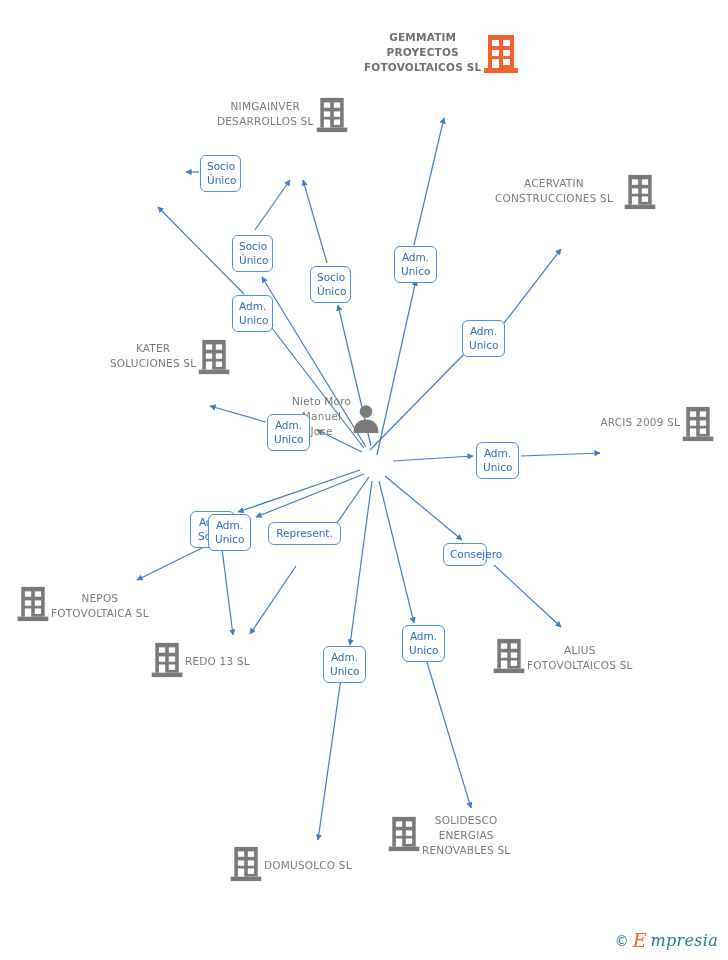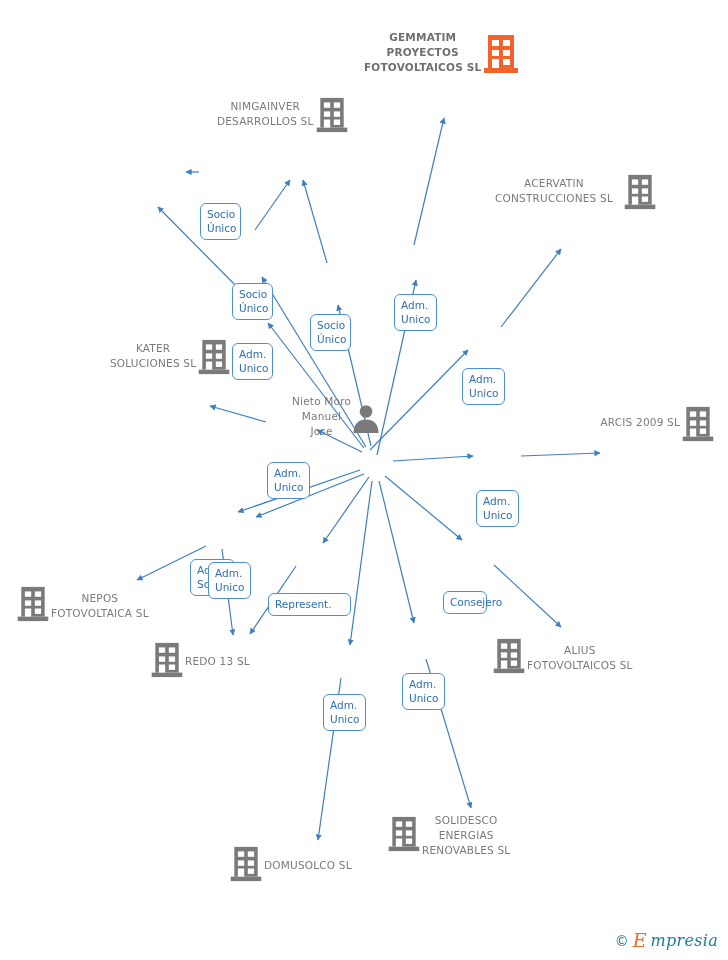--- a/index.html
+++ b/index.html
@@ -26,25 +26,24 @@
 
   
   .elabel{
     position:absolute;
     border:1px solid #4a90d9;
     border-radius:6px;
     background:#ffffff;
     color:#2f6fb5;
     font-size:10.5px;
     line-height:14px;
-    text-align:left;
+    text-align:center;
     padding:3px 6px 4px 6px;
     white-space:pre-line;
     box-sizing:border-box;
-    margin-top:48px;
   }
 
   
   #watermark{
     position:absolute;right:10px;bottom:10px;
     display:flex;align-items:center;gap:4px;
     font-size:15px;
   }
   #watermark .cmark{color:#1b7f8e;font-size:14px;}
   #watermark .wm-e{
@@ -295,21 +294,21 @@
 
   <div class="elabel" style="left:476px;top:442px;width:43px;">Adm.
 Unico</div>
 
   <div class="elabel" style="left:190px;top:511px;width:45px;">Adm.
 Solid.</div>
 
   <div class="elabel" style="left:208px;top:514px;width:43px;">Adm.
 Unico</div>
 
-  <div class="elabel" style="left:268px;top:545px;width:83px;">Represent.</div>
+  <div class="elabel" style="left:268px;top:522px;width:73px;">Represent.</div>
 
   <div class="elabel" style="left:323px;top:646px;width:43px;">Adm.
 Unico</div>
 
   <div class="elabel" style="left:402px;top:625px;width:43px;">Adm.
 Unico</div>
 
   <div class="elabel" style="left:443px;top:543px;width:44px;">Consejero</div>
 
   <div id="watermark">

